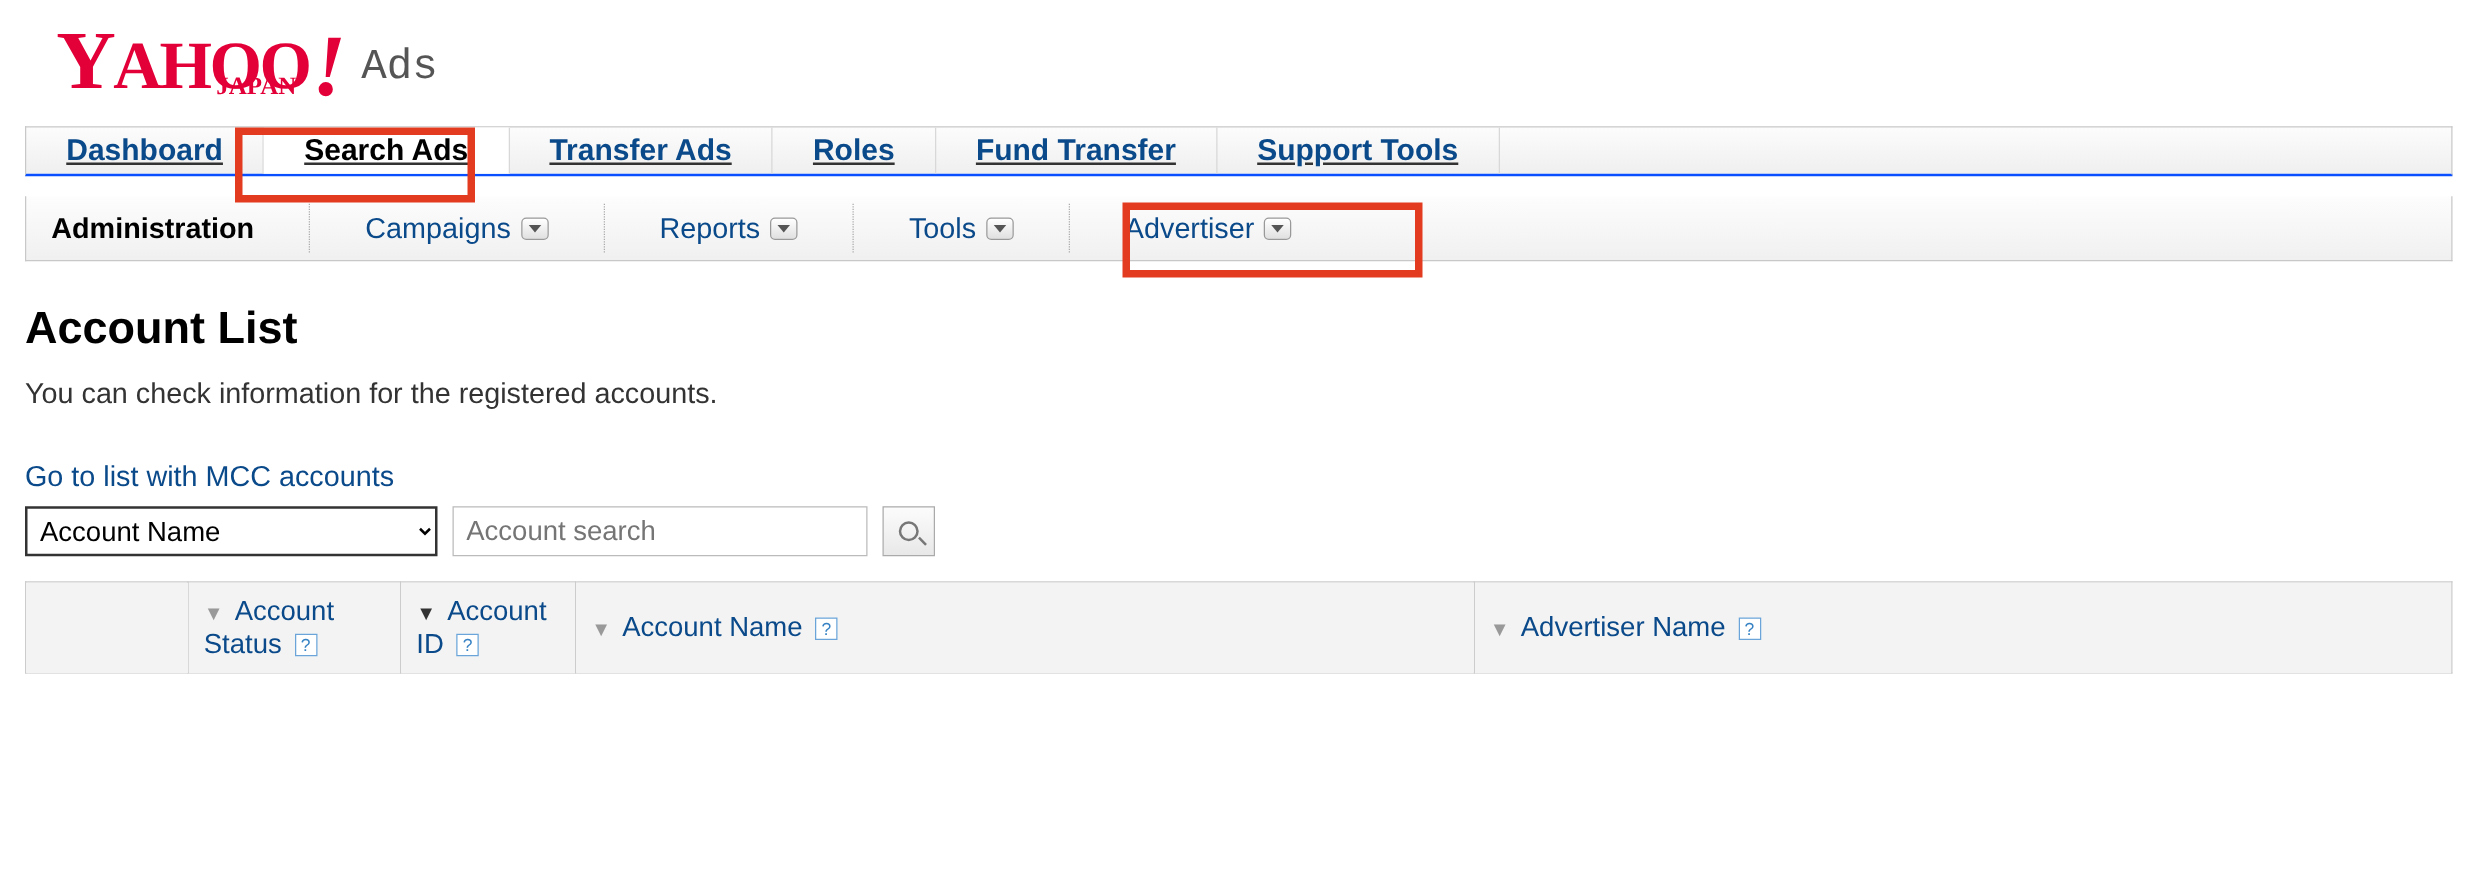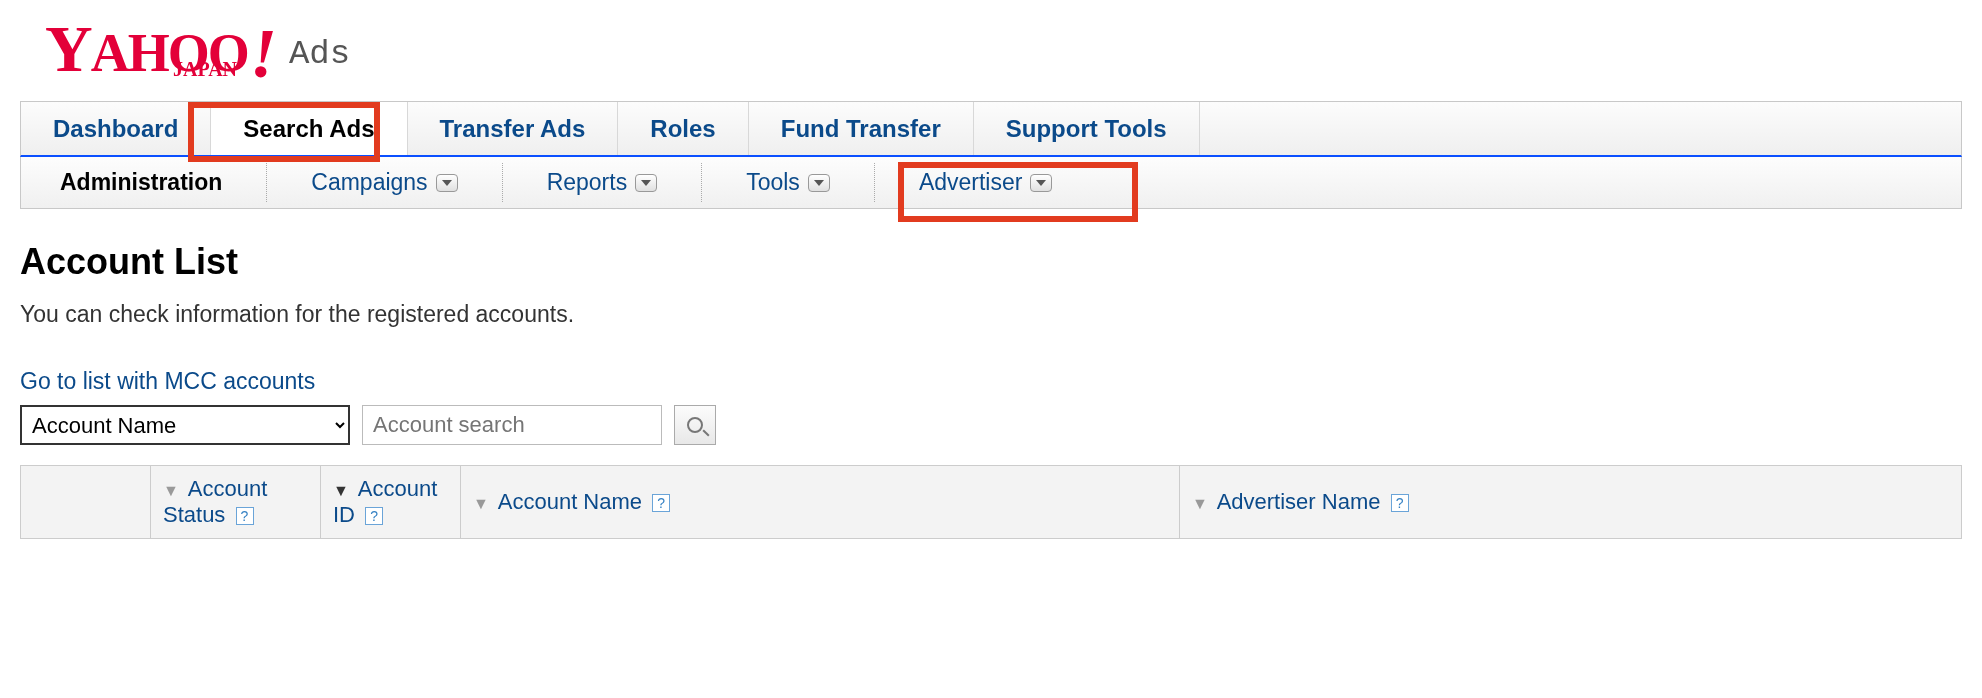--- a/index.html
+++ b/index.html
@@ -7,27 +7,28 @@
 
 .logo-bar { padding: 16px 20px 10px 26px; display: flex; align-items: flex-end; margin-left: 19px; }
 .logo { color: #e30039; font-family: "Times New Roman", serif; font-weight: bold; font-size: 50px; letter-spacing: -2px; line-height: 0.9; position: relative; display: inline-block; }
 .logo-main { font-size: 54px; }
 .logo-main .big { font-size: 66px; }
 .logo-bang { font-size: 70px; font-style: italic; font-weight: bold; margin-left: 2px; position: relative; top: 6px; }
 .logo-sub { font-size: 20px; letter-spacing: 0; position: absolute; left: 128px; top: 44px; }
 .logo-ads { color: #555; font-family: Liberation Mono, monospace; font-size: 34px; font-weight: normal; margin-left: 14px; position: relative; top: -6px; }
 
 .primary-tabs {
-  margin: 12px 20px 0 20px;
+  margin: 12px 20px 16px 20px;
   border: 1px solid #c8c8c8;
   border-bottom: 2px solid #0a4fff;
   background: linear-gradient(#fcfcfc, #efefef);
   display: flex;
   align-items: stretch;
-  height: 56px;
+  height: 40px;
+  text-decoration: underline;
 }
 .ptab {
   padding: 0 32px;
   display: flex; align-items: center;
   color: #0b4a8a;
   font-size: 24px;
   font-weight: bold;
   border-right: 1px solid #d8d8d8;
   cursor: pointer;
 }
@@ -37,21 +38,21 @@
 }
 
 .secondary-tabs {
   margin: 0 20px;
   border: 1px solid #c8c8c8;
   border-top: none;
   background: linear-gradient(#fdfdfd, #f0f0f0);
   display: flex;
   align-items: stretch;
   height: 52px;
-  padding-left: 35px;
+  padding-left: 16px;
   gap: 12px;
 }
 .stab {
   display: flex; align-items: center;
   color: #0b4a8a;
   font-size: 23px;
   font-weight: normal;
   cursor: pointer;
   padding: 0 24px;
 }
@@ -99,21 +100,21 @@
 .mcc-link { color: #0b4a8a; font-size: 23px; text-decoration: none; display: inline-block; margin-bottom: 10px; cursor: pointer; }
 
 .search-row { display: flex; gap: 12px; align-items: center; margin-bottom: 20px; }
 select.filter-sel {
   height: 40px; font-size: 22px; padding: 2px 6px;
   border: 2px solid #333; min-width: 330px;
   background: #fff;
 }
 input.search-in {
   height: 40px; font-size: 22px; padding: 2px 10px;
-  border: 1px solid #bbb; width: 300px;
+  border: 1px solid #bbb; width: 332px;
 }
 .search-btn {
   width: 42px; height: 40px;
   border: 1px solid #aaa;
   background: linear-gradient(#fcfcfc, #e8e8e8);
   display: flex; align-items: center; justify-content: center;
   cursor: pointer;
 }
 .mag { width: 16px; height: 16px; border: 2px solid #777; border-radius: 50%; position: relative; }
 .mag::after { content: ""; position: absolute; width: 8px; height: 2px; background: #777; transform: rotate(45deg); left: 13px; top: 13px; }

